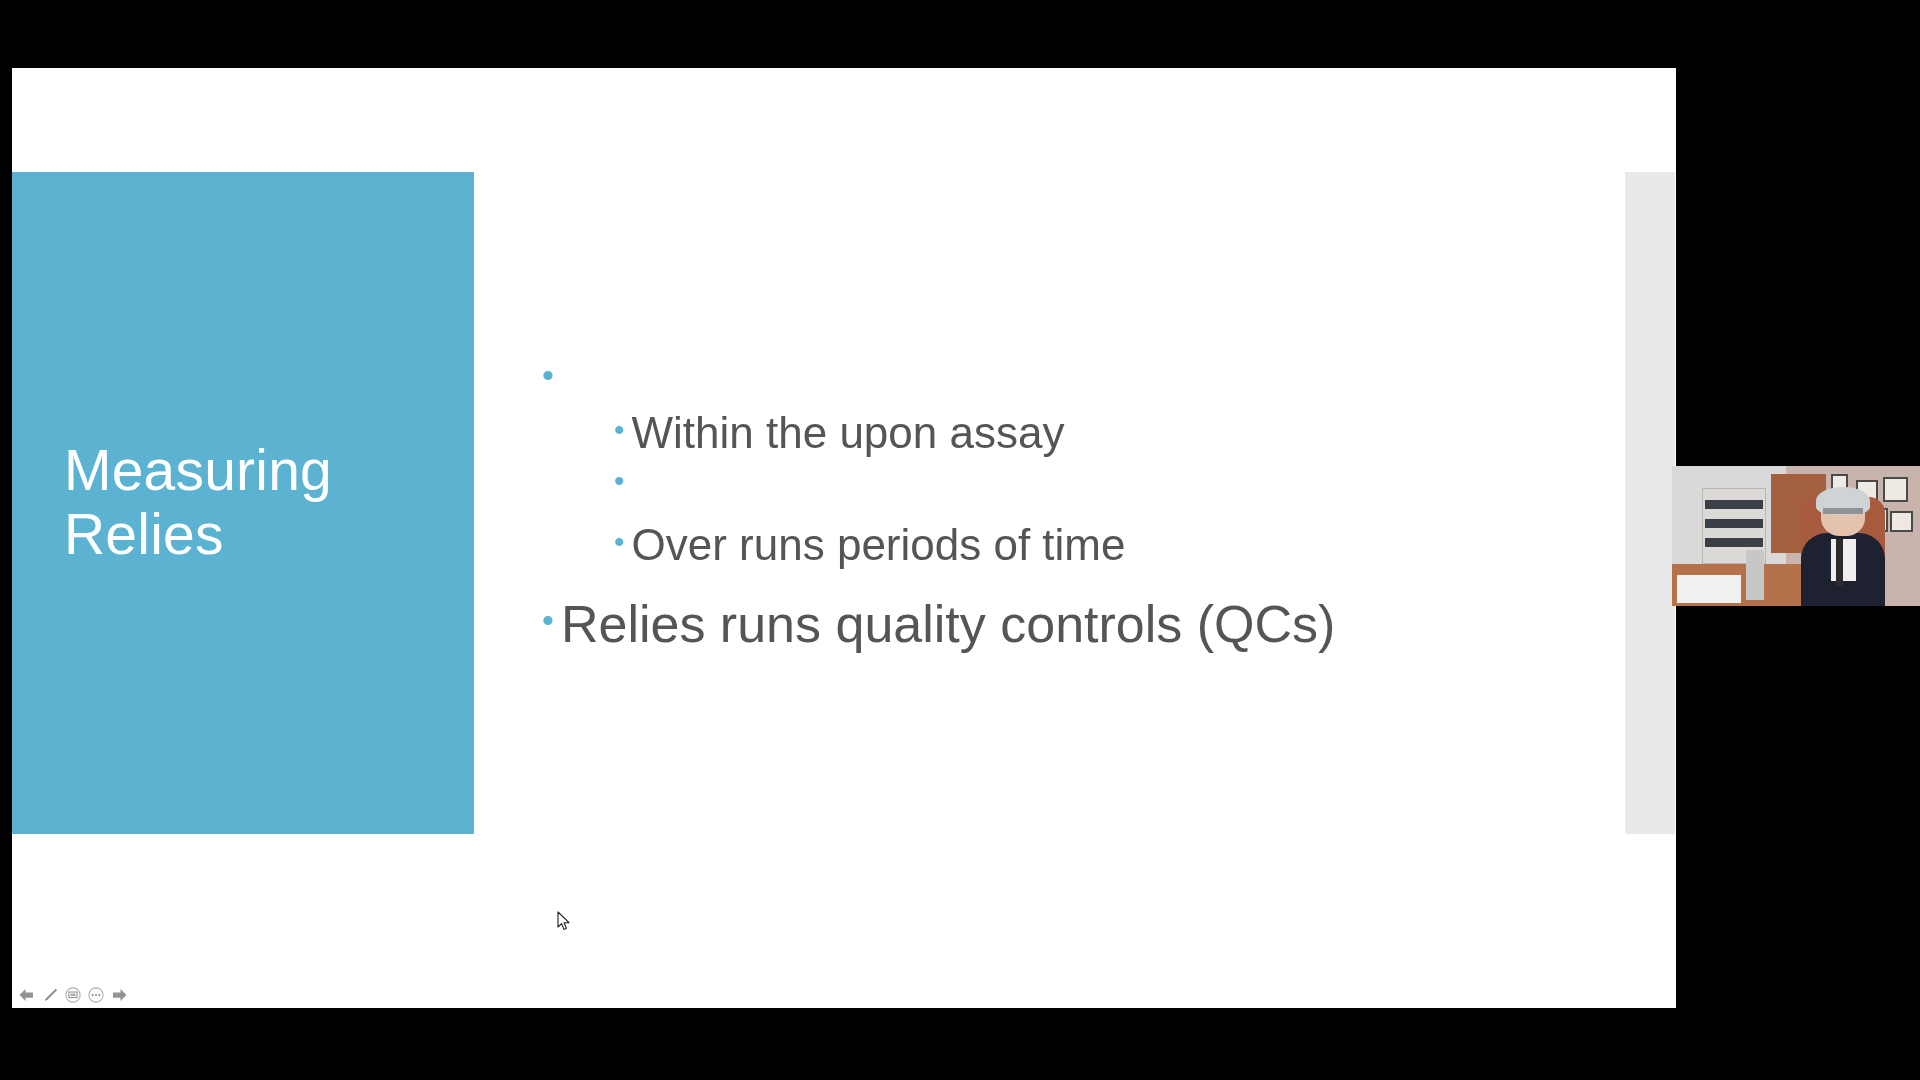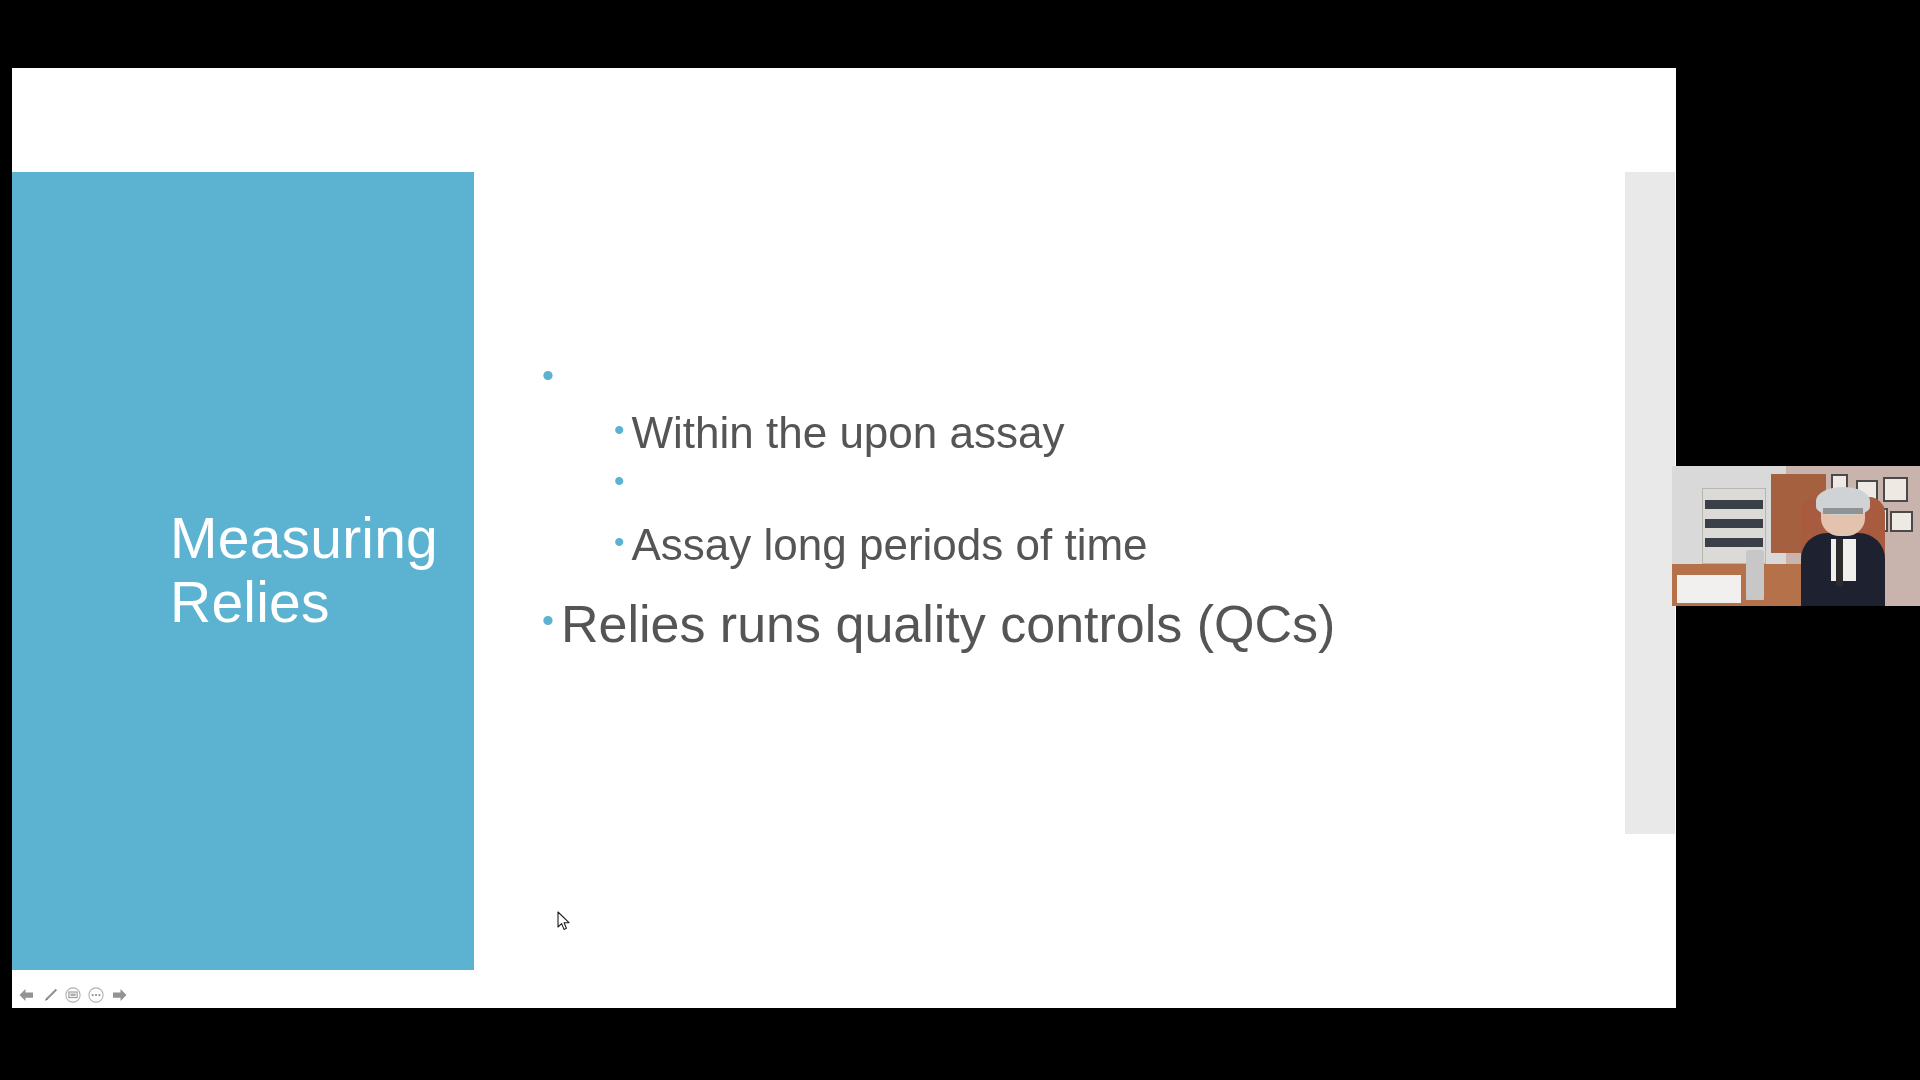--- a/index.html
+++ b/index.html
@@ -39,25 +39,24 @@
     height: 662px;
     background: #e9e9e9;
   }
 
   
   #title-panel {
     position: absolute;
     left: 0px;
     top: 104px;
     width: 462px;
-    height: 798px;
+    height: 662px;
     background: #5bb2d1;
     display: flex;
     align-items: center;
-    justify-content: flex-end;
   }
 
   #title-text {
     color: #ffffff;
     font-size: 57px;
     line-height: 1.12;
     font-weight: 400;
     padding: 0 36px 0 52px;
     letter-spacing: 0.2px;
   }
@@ -183,21 +182,21 @@
         <span class="bullet-dot">•</span>
         <span>Within the upon assay</span>
       </div>
 
       <div class="bullet-row lvl2">
         <span class="bullet-dot">•</span>
       </div>
 
       <div class="bullet-row lvl2">
         <span class="bullet-dot">•</span>
-        <span>Assay long periods of time</span>
+        <span>Over runs periods of time</span>
       </div>
 
       <div class="bullet-row lvl1 gap-before">
         <span class="bullet-dot">•</span>
         <span>Relies runs quality controls (QCs)</span>
       </div>
 
     </div>
 
     <div id="slide-toolbar">

